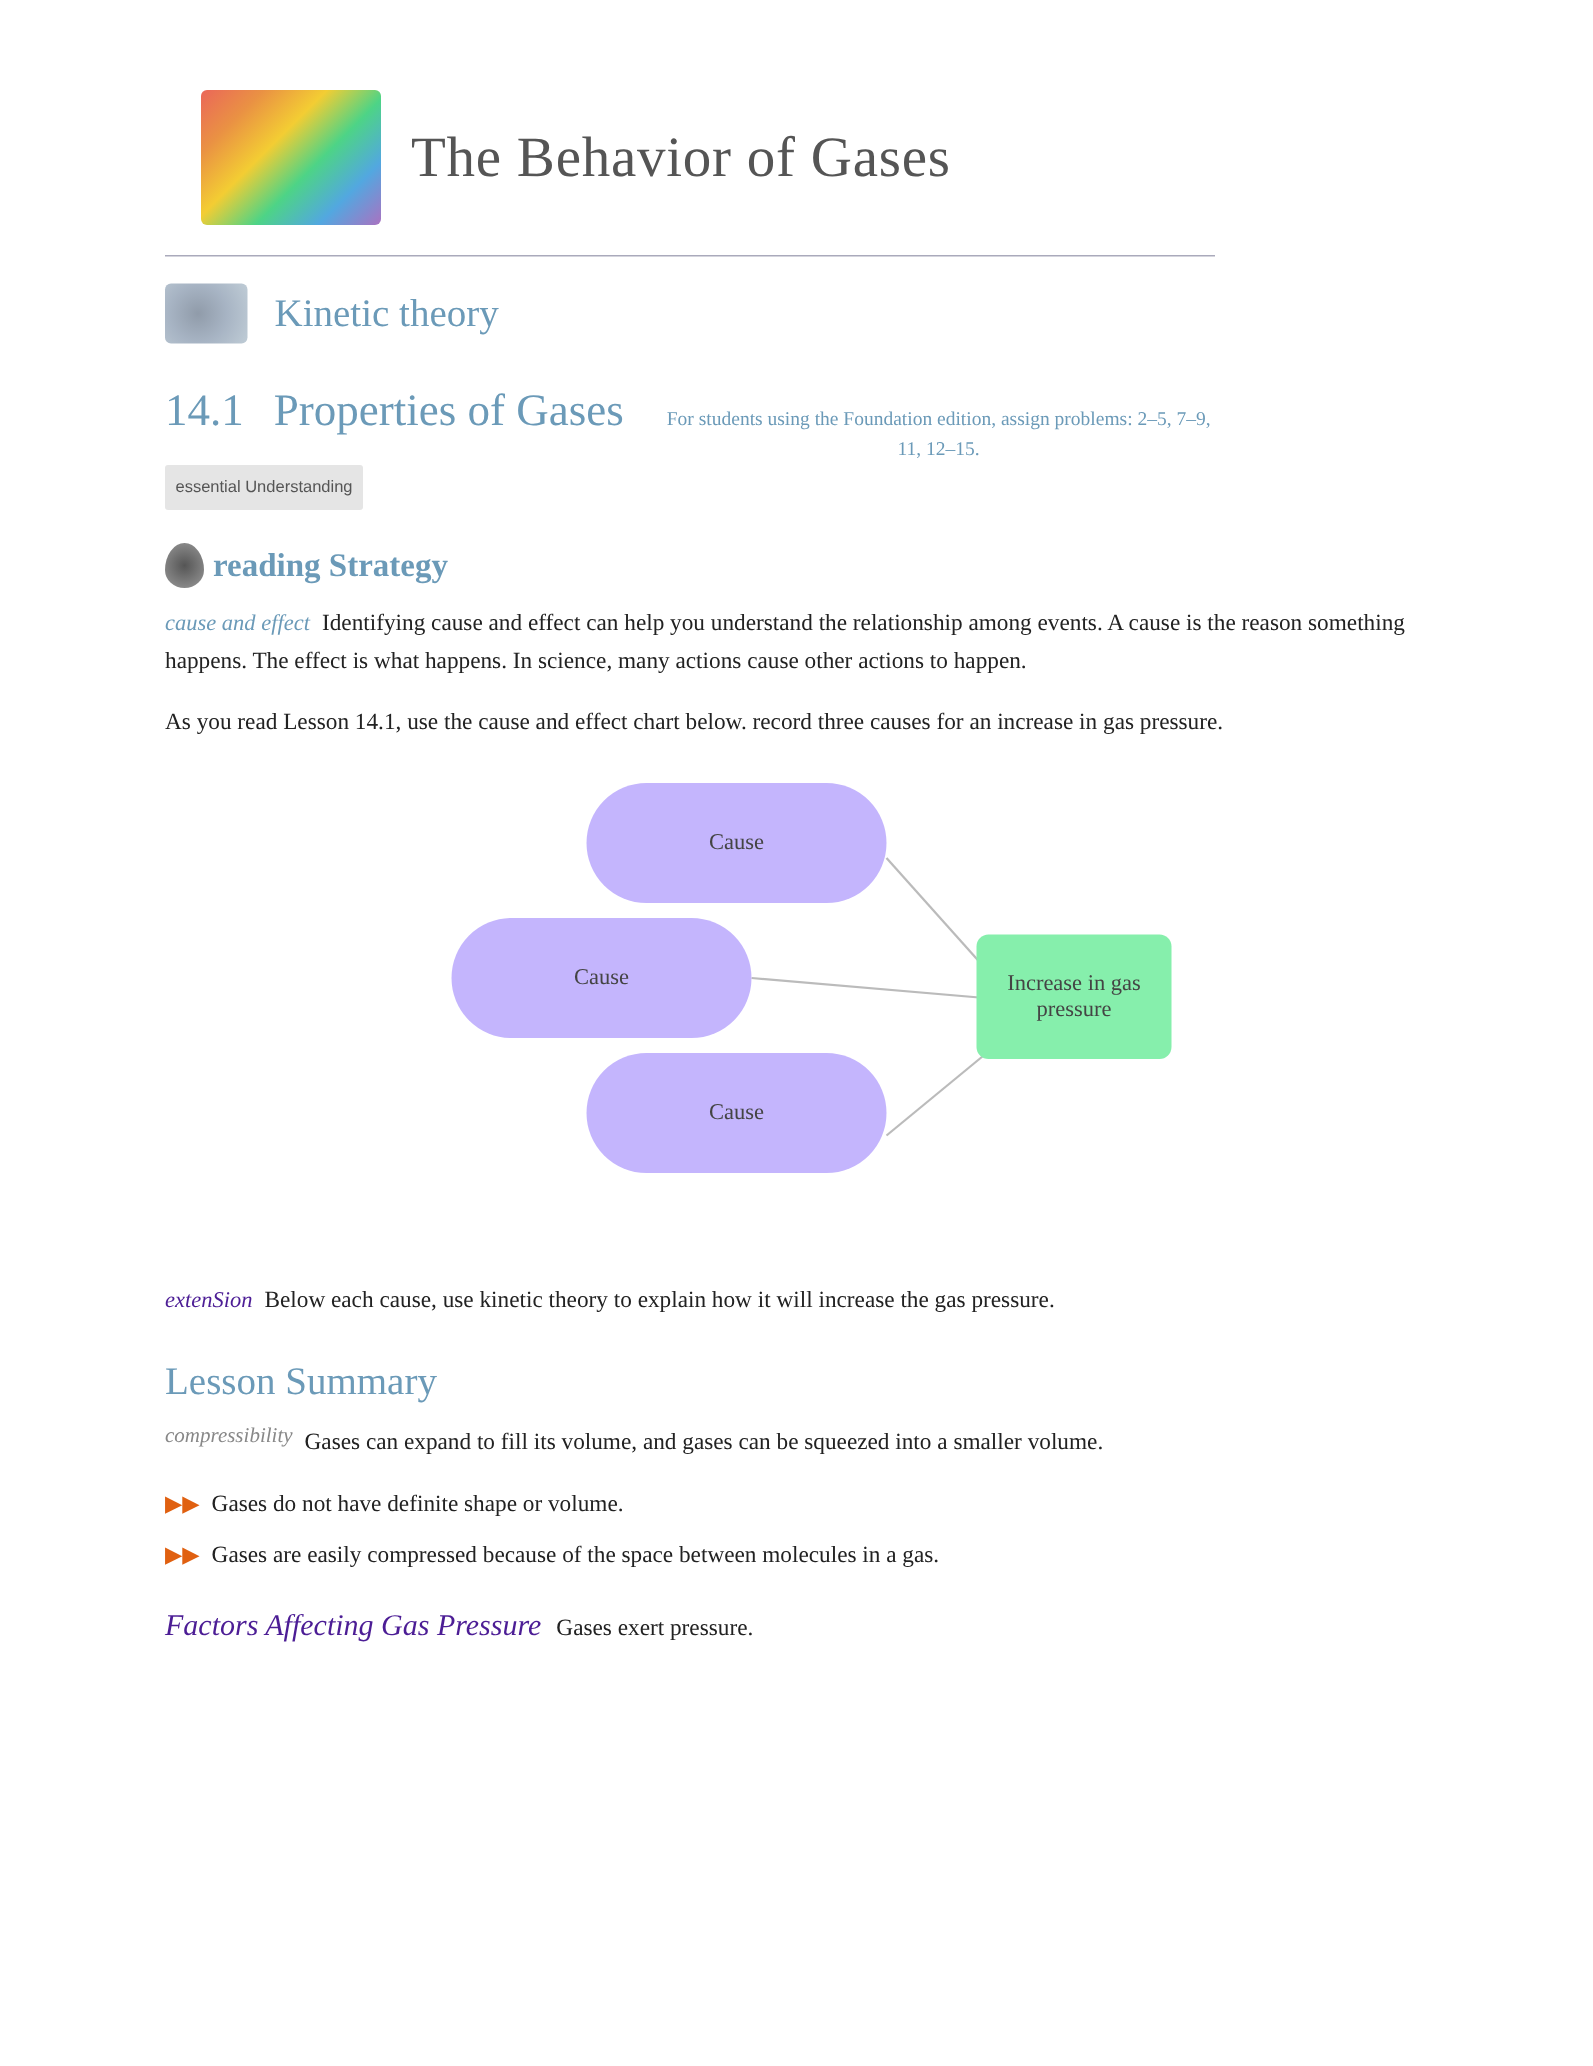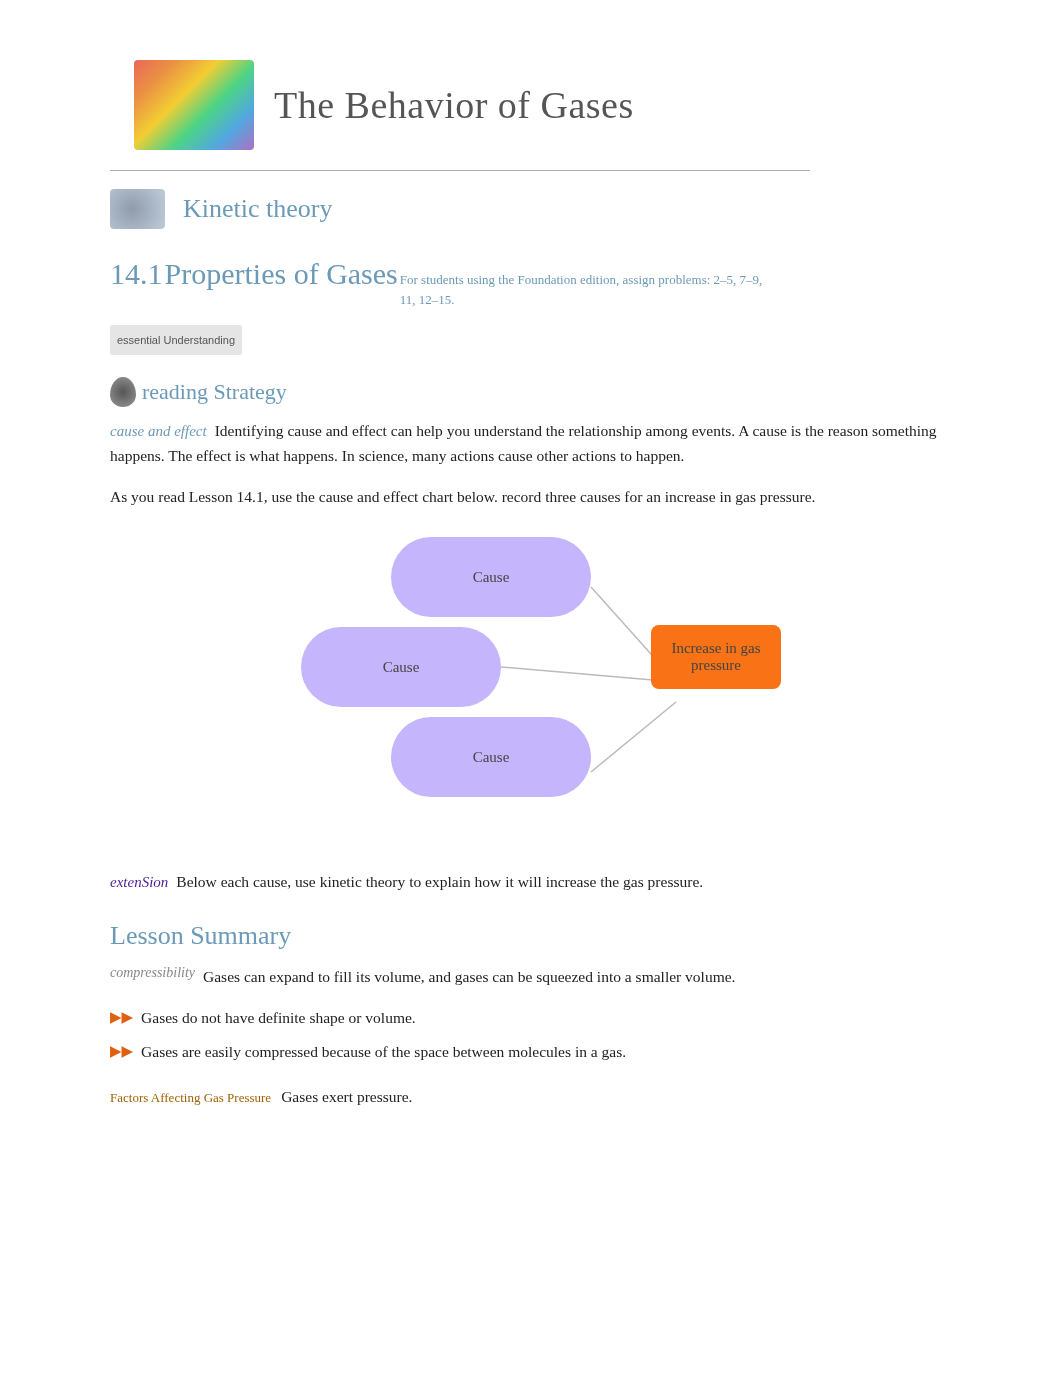--- a/index.html
+++ b/index.html
@@ -73,22 +73,22 @@
     }
 
     .section-14-1 {
       margin-bottom: 22px;
     }
 
     .section-14-1-header {
       display: flex;
       align-items: baseline;
       flex-wrap: wrap;
-      gap: 2px;
-      margin-bottom: 14px;
+      gap: 20px;
+      text-align: center;
     }
 
     .section-number {
       font-size: 30px;
       color: #6b9ab8;
       font-weight: 400;
     }
 
     .section-title-main {
       font-size: 30px;
@@ -148,21 +148,21 @@
       width: 26px;
       height: 30px;
       background: radial-gradient(circle at 50% 50%, #555, #777, #999);
       border-radius: 50% 50% 50% 50% / 60% 60% 40% 40%;
       flex-shrink: 0;
     }
 
     .reading-strategy-title {
       font-size: 22px;
       color: #6b9ab8;
-      font-weight: 400;
+      font-weight: 700;
     }
 
     .cause-effect-label {
       color: #6b9ab8;
       font-size: 15px;
       font-style: italic;
       font-weight: 400;
       margin-right: 8px;
     }
 
@@ -217,33 +217,33 @@
     .cause-bottom {
       width: 200px;
       height: 80px;
       top: 180px;
       left: 130px;
     }
 
     
     .effect-box {
       position: absolute;
-      background: #f97316;
+      background: #86efac;
       border-radius: 8px;
       display: flex;
       flex-direction: column;
       align-items: center;
       justify-content: center;
       font-size: 15px;
       color: #444;
       text-align: center;
       padding: 10px;
       width: 130px;
-      height: 64px;
-      top: 88px;
+      height: 83px;
+      top: 101px;
       right: 20px;
     }
 
     
     .connector-svg {
       position: absolute;
       top: 0;
       left: 0;
       width: 100%;
       height: 100%;
@@ -322,22 +322,23 @@
 
     .factors-block {
       margin-top: 24px;
       display: flex;
       align-items: baseline;
       gap: 10px;
       flex-wrap: wrap;
     }
 
     .factors-label {
-      color: #a16207;
-      font-size: 13px;
+      color: #4c1d95;
+      font-size: 20px;
+      font-style: italic;
     }
 
     .factors-text {
       font-size: 15.5px;
       color: #222;
     }
 
     
     .diagram-wrapper {
       position: relative;

